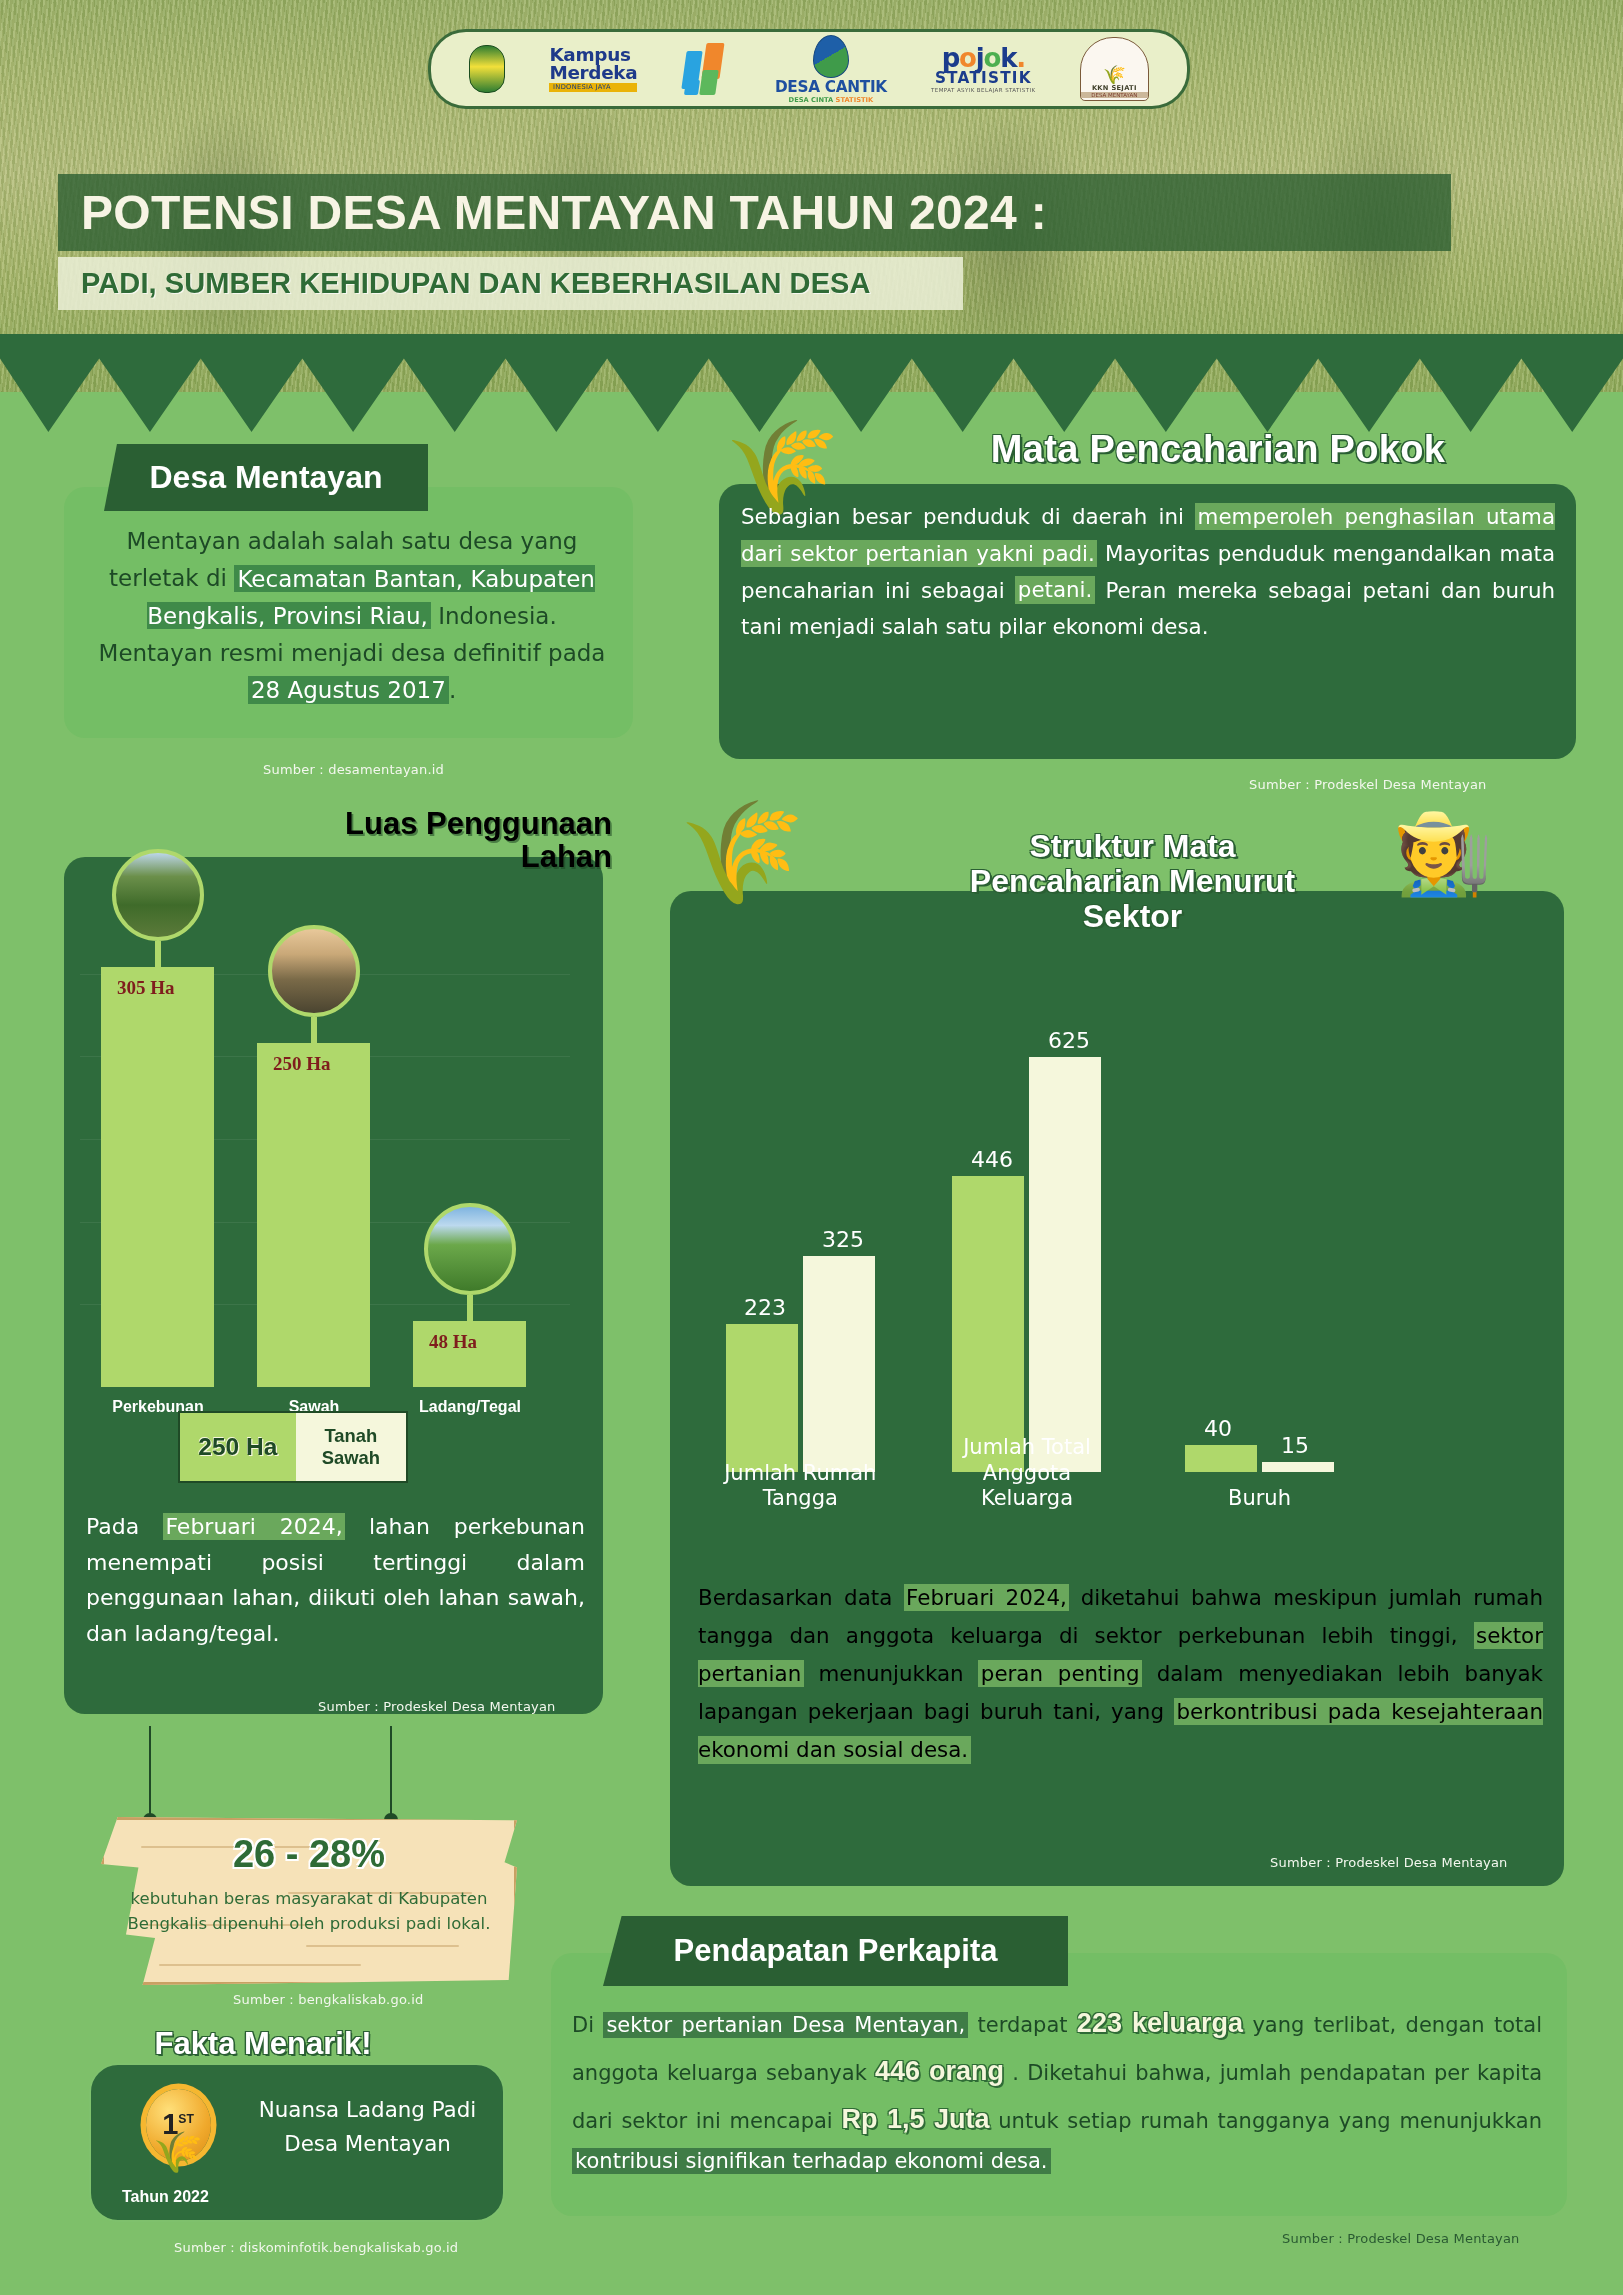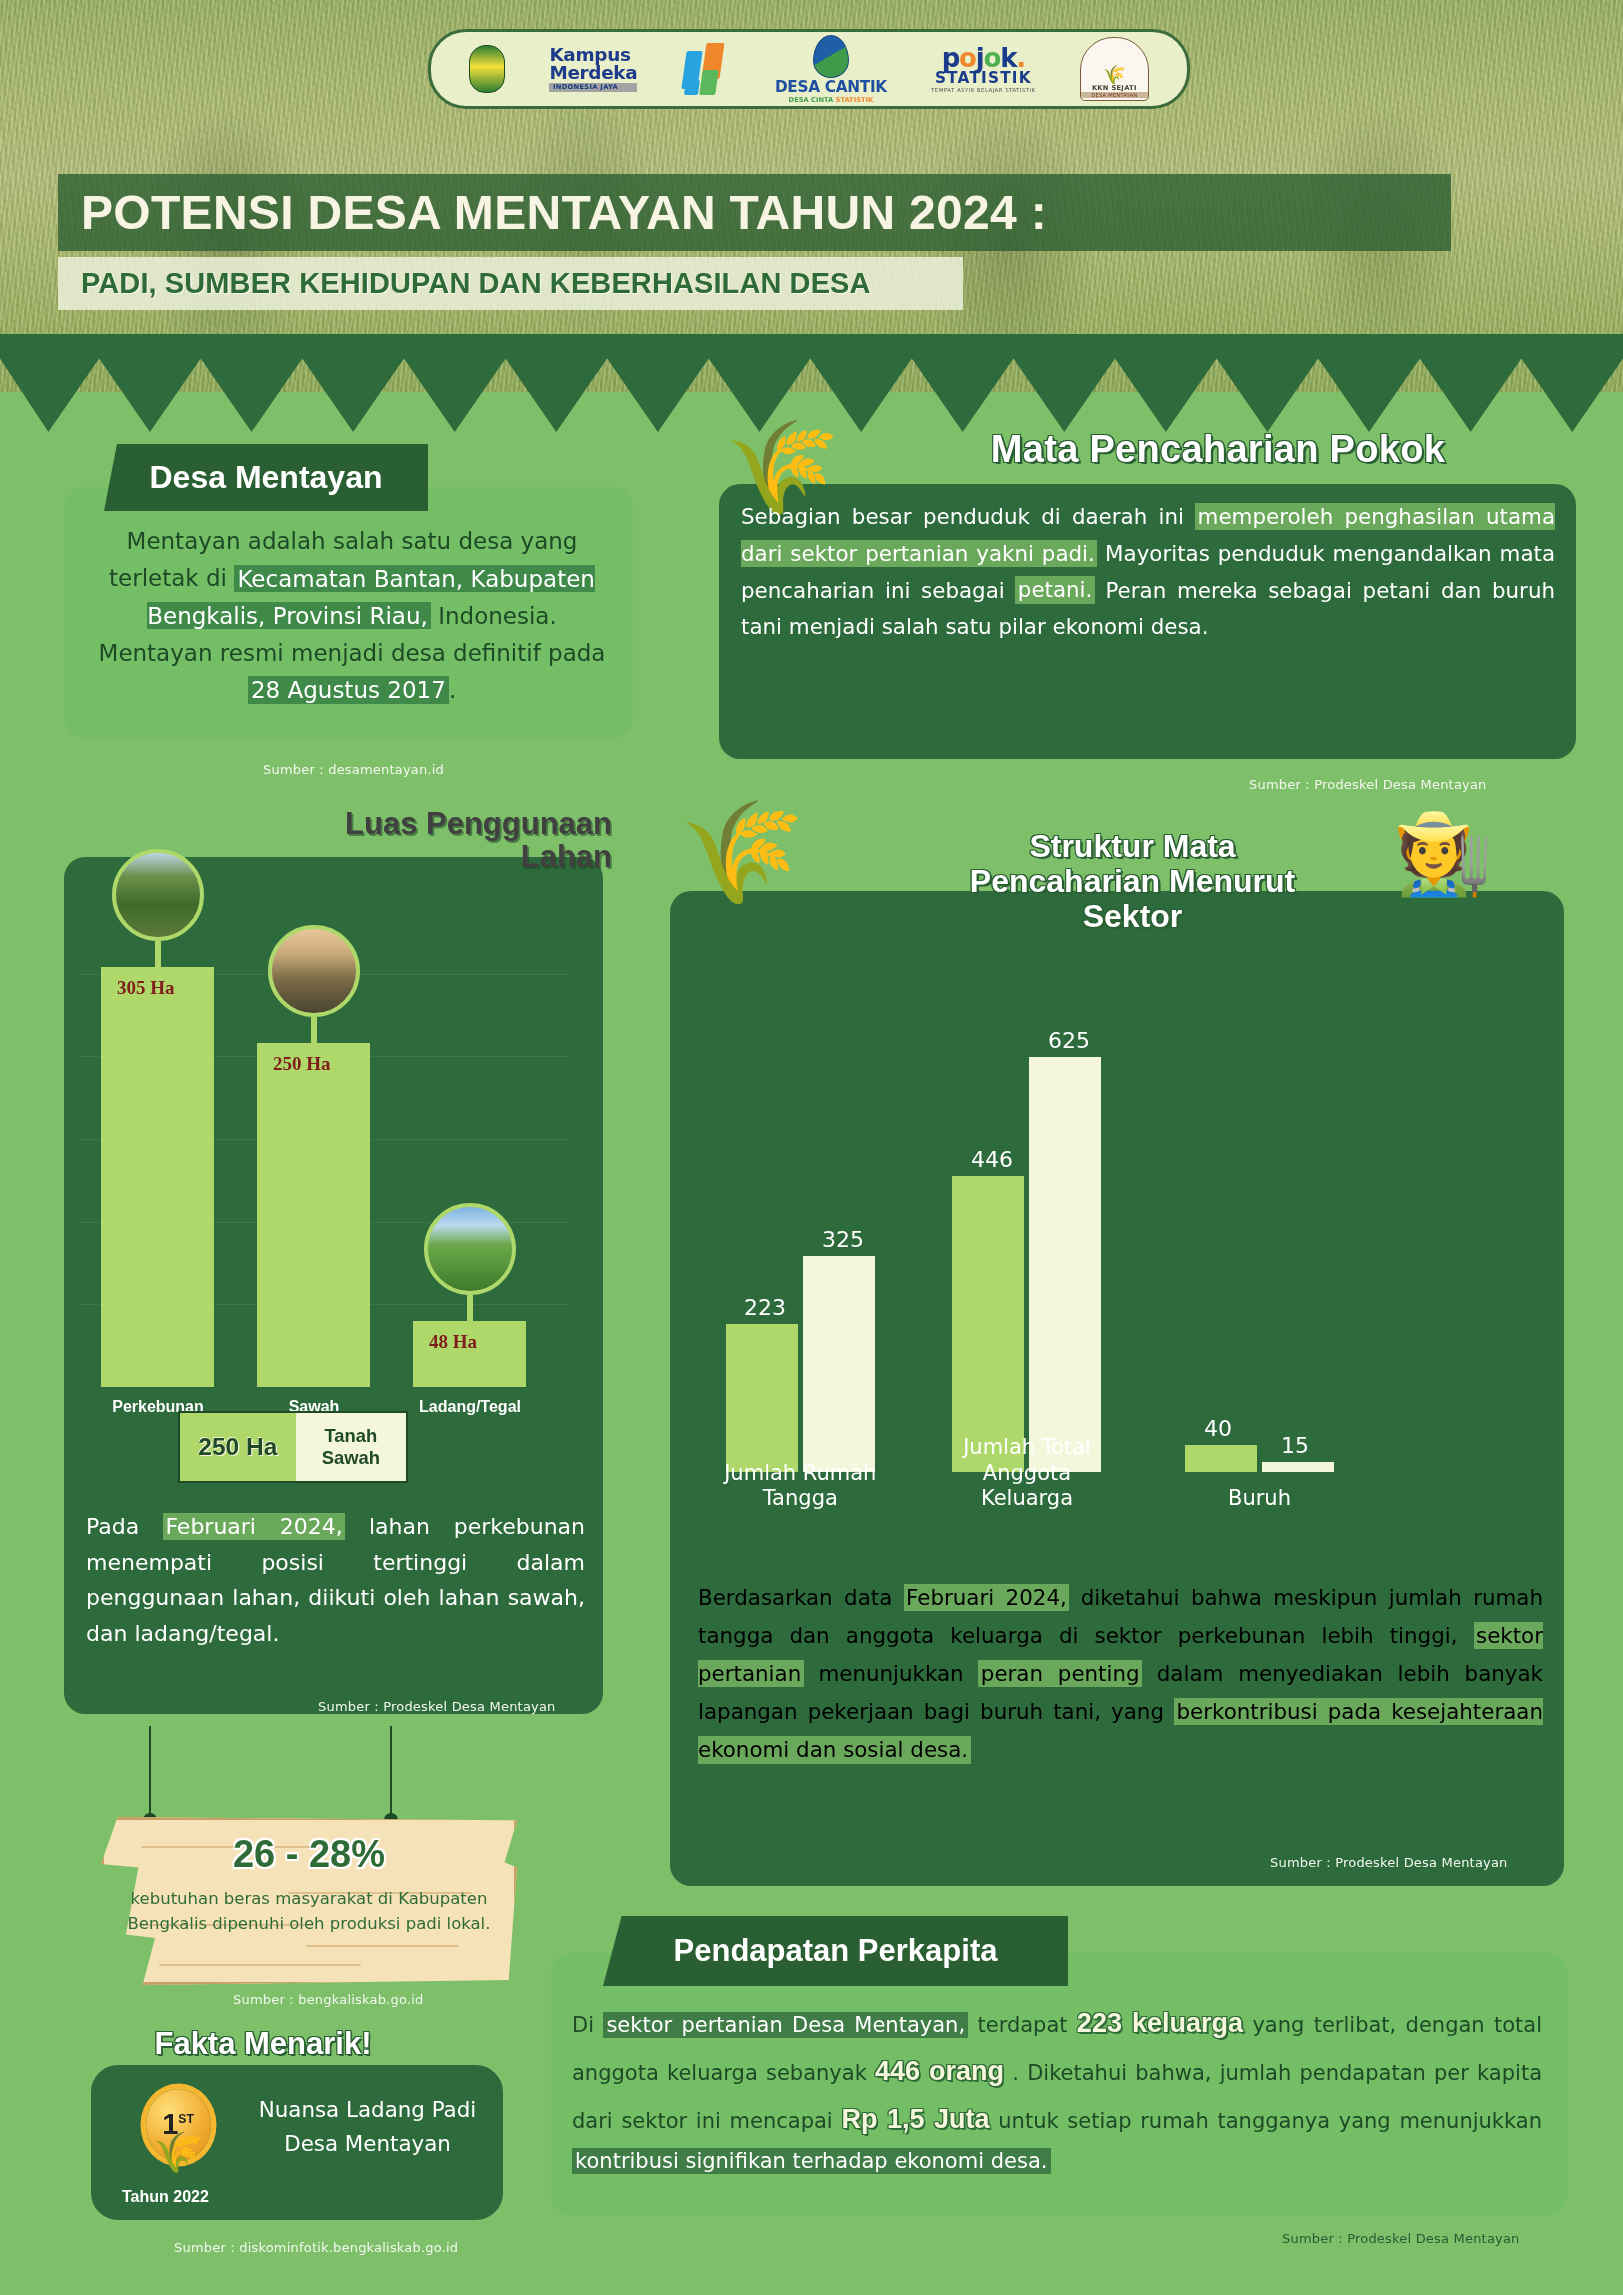--- a/index.html
+++ b/index.html
@@ -37,21 +37,21 @@
   }
   .logo-item { display:flex; align-items:center; gap:5.5px; }
   .logo-shield{
     width:36px;height:48px;border-radius:17px 17px 16px 16px;
     background:linear-gradient(180deg,#2e7d32 0%,#f2e03a 45%,#2e7d32 100%);
     border:1.8px solid #1b4d1f;
   }
   .kmerdeka{ display:flex;flex-direction:column;line-height:.96; }
   .kmerdeka b{ color:#1e3a8a; font-size:18.4px; font-weight:800; letter-spacing:-0.3px;}
   .kmerdeka i{ font-style:normal;color:#1e3a8a;font-size:18.4px;font-weight:800;letter-spacing:-0.3px;}
-  .kmerdeka span{ background:#a3a3a3;color:#143a7a;font-size:6.7px;font-weight:700;
+  .kmerdeka span{ background:#eab308;color:#143a7a;font-size:6.7px;font-weight:400;
      padding:1.2px 3.7px; margin-top:1.8px; letter-spacing:0.3px;}
   .bps-mark{ width:49px;height:54px; position:relative; }
   .bps-mark i{position:absolute;display:block;border-radius:1.8px;font-style:normal;}
   .bps-mark i:nth-child(1){background:#29a3e0;left:2.4px;top:8.6px;width:16px;height:38px;transform:skewX(-8deg);}
   .bps-mark i:nth-child(2){background:#f0872c;left:22px;top:1.2px;width:18.4px;height:36px;transform:skewX(-8deg);}
   .bps-mark i:nth-child(3){background:#5cb85c;left:19.6px;top:28px;width:16px;height:24.5px;transform:skewX(-8deg);}
   .bps-mark i:nth-child(4){background:#29a3e0;left:3.7px;top:38px;width:13.5px;height:14.7px;transform:skewX(-8deg);}
   .desacantik{display:flex;flex-direction:column;align-items:center;}
   .dc-drop{width:36px;height:43px;border-radius:50% 50% 50% 50%/60% 60% 40% 40%;
     background:linear-gradient(150deg,#1e5fa8 0%,#1e5fa8 48%,#3f9b4a 48%,#3f9b4a 100%);
@@ -135,21 +135,21 @@
     position:absolute; left:741px; top:499px; width:814px;
     font-size:21.4px; line-height:1.72; color:#fff; text-align:justify;
     font-family:"DejaVu Sans", sans-serif;
   }
   #mpp-body .hl{ background:#6aa85c; padding:1.2px 2.4px; }
   #mpp-src{ position:absolute; left:1249px; top:777px; }
 
   
   #lpl-title{
     position:absolute; left:184px; top:807px; width:428px; text-align:right;
-    font-size:31px; font-weight:800; color:#404040; line-height:1.08;
+    font-size:31px; font-weight:800; color:#000000; line-height:1.08;
     font-family:"Liberation Sans", sans-serif; z-index:3;
     text-shadow: 1.8px 1.8px 0 rgba(30,70,35,.55);
   }
   #lpl-card{ position:absolute; left:64px; top:857px; width:539px; height:857px; }
   .lpl-grid{ position:absolute; left:80px; top:891px; width:490px; height:496px; }
   .lpl-grid .gl{ position:absolute; left:0; width:490px; height:0.6px; background:rgba(255,255,255,.07);}
   .bars{ position:absolute; left:101px; top:891px; width:465px; height:496px; }
   .bar{ position:absolute; bottom:0; background:#AFD86B; }
   .bar-label{
     position:absolute; font-size:19px; font-weight:800; color:#7f1d1d;

